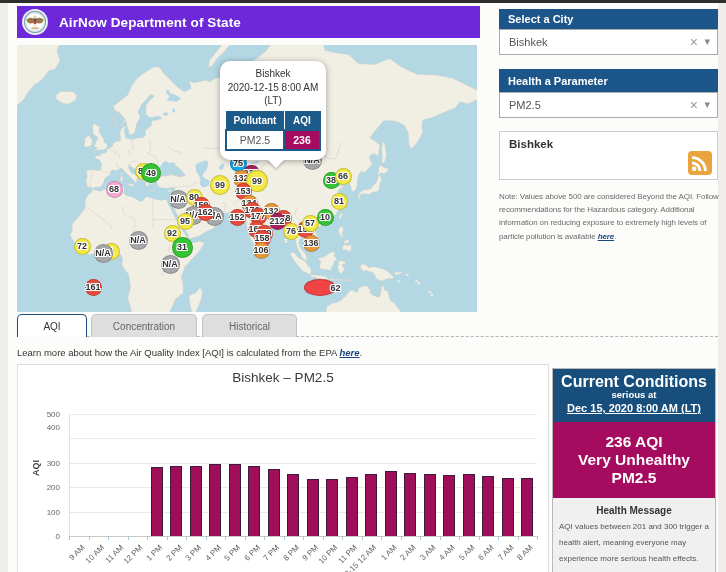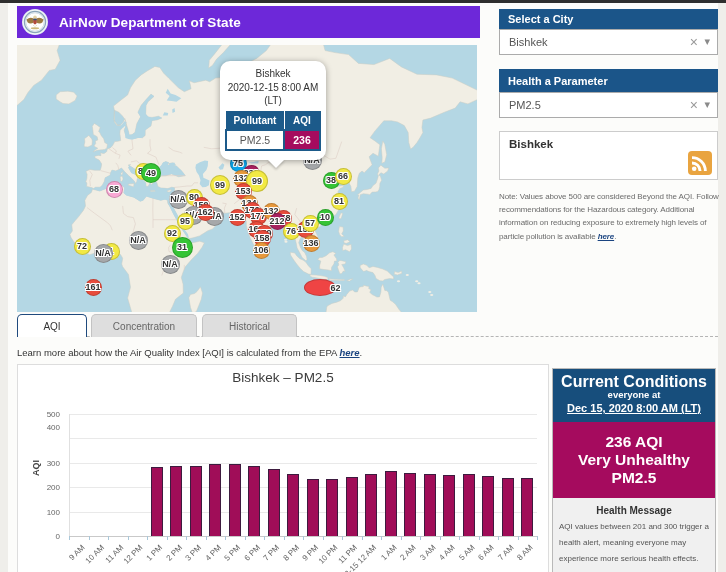--- a/index.html
+++ b/index.html
@@ -353,21 +353,21 @@
       <div class="bar" style="left:483.75px;top:112.928px;width:12px;height:58.071999999999996px"></div>
       <div class="xtick-label" style="right:39.25px;top:178px">7 AM</div>
       <div class="bar" style="left:503.25px;top:113.416px;width:12px;height:57.583999999999996px"></div>
       <div class="xtick-label" style="right:19.75px;top:178px">8 AM</div>
     </div>
 </div>
 
 <div id="cc-panel" class="abs">
   <div id="cc-header">
     <div id="cc-title">Current Conditions</div>
-    <div id="cc-observed">everyone at</div>
+    <div id="cc-observed">serious at</div>
     <div id="cc-time">Dec 15, 2020 8:00 AM (LT)</div>
   </div>
   <div id="cc-aqi-block">
     <div>236 AQI</div>
     <div>Very Unhealthy</div>
     <div>PM2.5</div>
   </div>
   <div id="cc-health">
     <div id="cc-health-title">Health Message</div>
     <div id="cc-health-text">AQI values between 201 and 300 trigger a health alert, meaning everyone may experience more serious health effects.</div>

